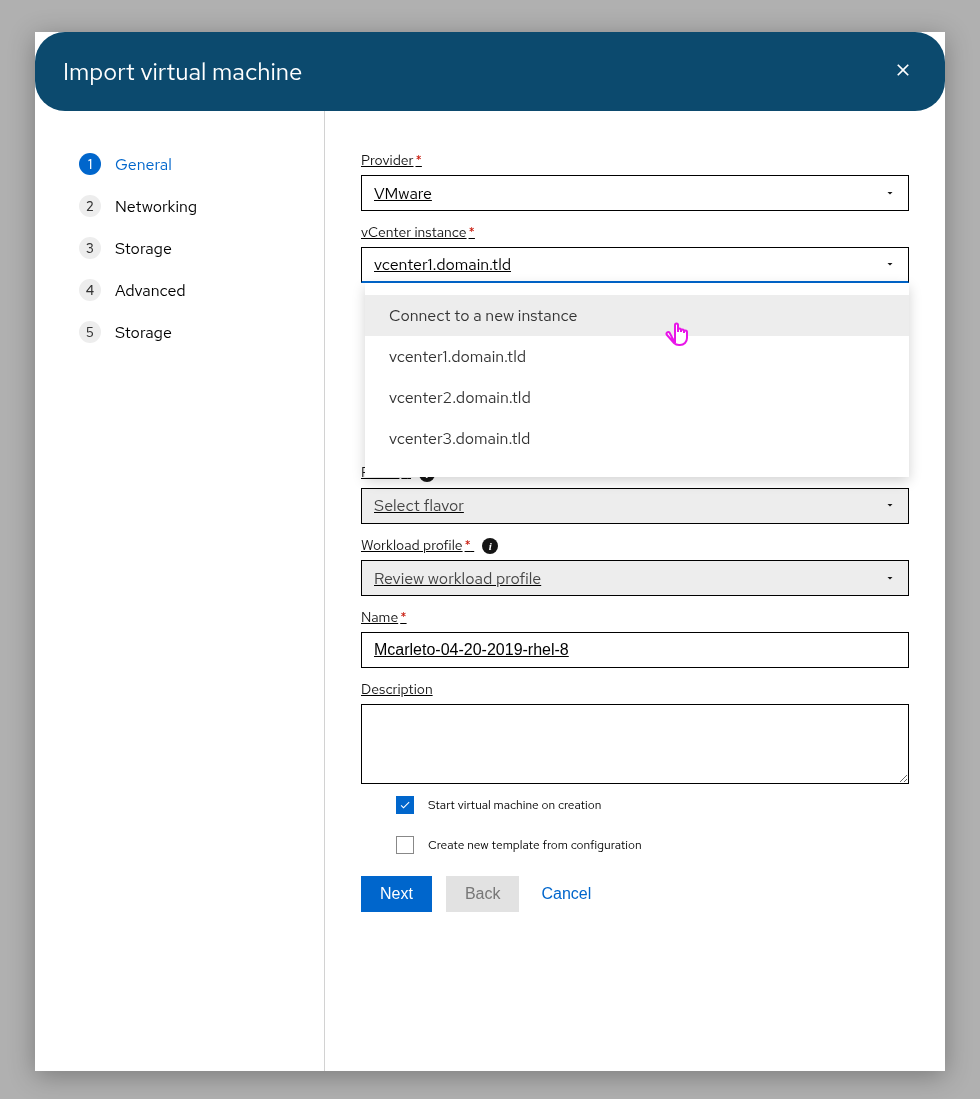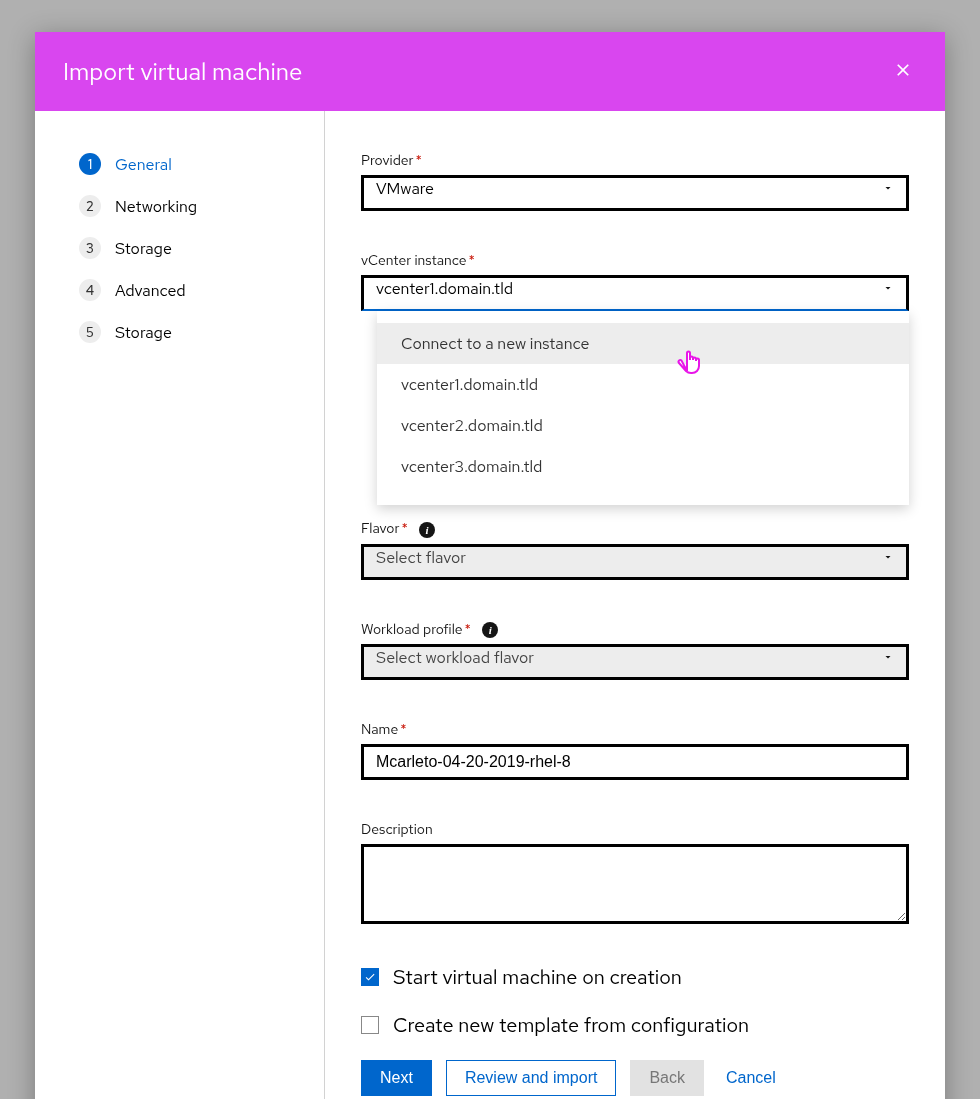--- a/index.html
+++ b/index.html
@@ -14,26 +14,27 @@
     height: 1099px;
     overflow: hidden;
   }
   .modal {
     width: 910px;
     margin-top: 32px;
     background: #fff;
     box-shadow: 0 5px 25px rgba(0,0,0,0.3);
   }
   .modal-header {
-    background: #d946ef;
+    background: #0c4a6e;
     color: #fff;
     padding: 24px 28px;
     display: flex;
     justify-content: space-between;
     align-items: center;
+    border-radius: 30px;
   }
   .modal-header h1 {
     font-size: 24px;
     font-weight: 400;
   }
   .close-btn {
     background: none;
     border: none;
     color: #fff;
     cursor: pointer;
@@ -72,21 +73,21 @@
   .step.active .step-num {
     background: #0066cc;
     color: #fff;
   }
   .step.active { color: #0066cc; }
   .content {
     flex: 1;
     padding: 40px 36px 30px 36px;
     position: relative;
   }
-  .form-group { margin-bottom: 40px; position: relative; }
+  .form-group { margin-bottom: 12px; position: relative; text-decoration: underline; }
   .form-label {
     display: block;
     font-size: 14px;
     color: #151515;
     margin-bottom: 6px;
   }
   .req { color: #c9190b; margin-left: 2px; }
   .info-icon {
     display: inline-flex;
     width: 16px;
@@ -101,60 +102,61 @@
     align-items: center;
     justify-content: center;
     margin-left: 8px;
     vertical-align: middle;
   }
   .select, .text-input, .textarea {
     width: 100%;
     height: 36px;
     padding: 0 12px;
     font-size: 16px;
-    border: 3px solid #000000;
+    border: 1px solid #000000;
     background: #fff;
     display: flex;
-    align-items: flex-start;
+    align-items: center;
     justify-content: space-between;
     cursor: pointer;
   }
   .select.disabled { background: #ededed; color: #444; gap: 45px; }
   .select.open { border-bottom: 2px solid #0066cc; }
   .caret svg { width: 12px; height: 12px; fill: #151515; }
   .text-input { cursor: text; }
   .textarea {
     height: 80px;
     resize: both;
     padding: 8px 12px;
     font-family: inherit;
   }
   .dropdown-panel {
     position: absolute;
     top: 100%;
-    left: 16px;
+    left: 4px;
     right: 0;
     background: #fff;
     box-shadow: 0 4px 12px rgba(0,0,0,0.18);
     z-index: 10;
     padding: 12px 0 18px 0;
   }
   .dropdown-item {
     padding: 10px 24px;
     font-size: 16px;
     color: #333;
     cursor: pointer;
   }
   .dropdown-item.hovered { background: #ededed; }
   .checkbox-row {
     display: flex;
     align-items: center;
     gap: 14px;
-    font-size: 20px;
+    font-size: 12px;
     margin-bottom: 22px;
+    margin-left: 35px;
   }
   .chk {
     width: 18px;
     height: 18px;
     border: 1px solid #888;
     display: inline-flex;
     align-items: center;
     justify-content: center;
     cursor: pointer;
   }
@@ -281,21 +283,21 @@
               </svg></span>
         </div>
       </div>
 
       <div class="form-group">
         <label class="form-label">
           <span>Workload profile</span><span class="req">*</span>
           <span class="info-icon">i</span>
         </label>
         <div class="select disabled">
-          <span>Select workload flavor</span>
+          <span>Review workload profile</span>
           <span class="caret"><svg viewBox="0 0 24 24">
                 <path d="M7 10l5 5 5-5z"></path>
               </svg></span>
         </div>
       </div>
 
       <div class="form-group">
         <label class="form-label">
           <span>Name</span><span class="req">*</span>
         </label>
@@ -316,20 +318,19 @@
         <span>Start virtual machine on creation</span>
       </div>
 
       <div class="checkbox-row">
         <span class="chk"></span>
         <span>Create new template from configuration</span>
       </div>
 
       <div class="footer-buttons">
         <button class="btn btn-primary">Next</button>
-        <button class="btn btn-secondary">Review and import</button>
         <button class="btn btn-disabled">Back</button>
         <button class="btn btn-link">Cancel</button>
       </div>
 
     </div>
   </div>
 </div>
 
 </body></html>

